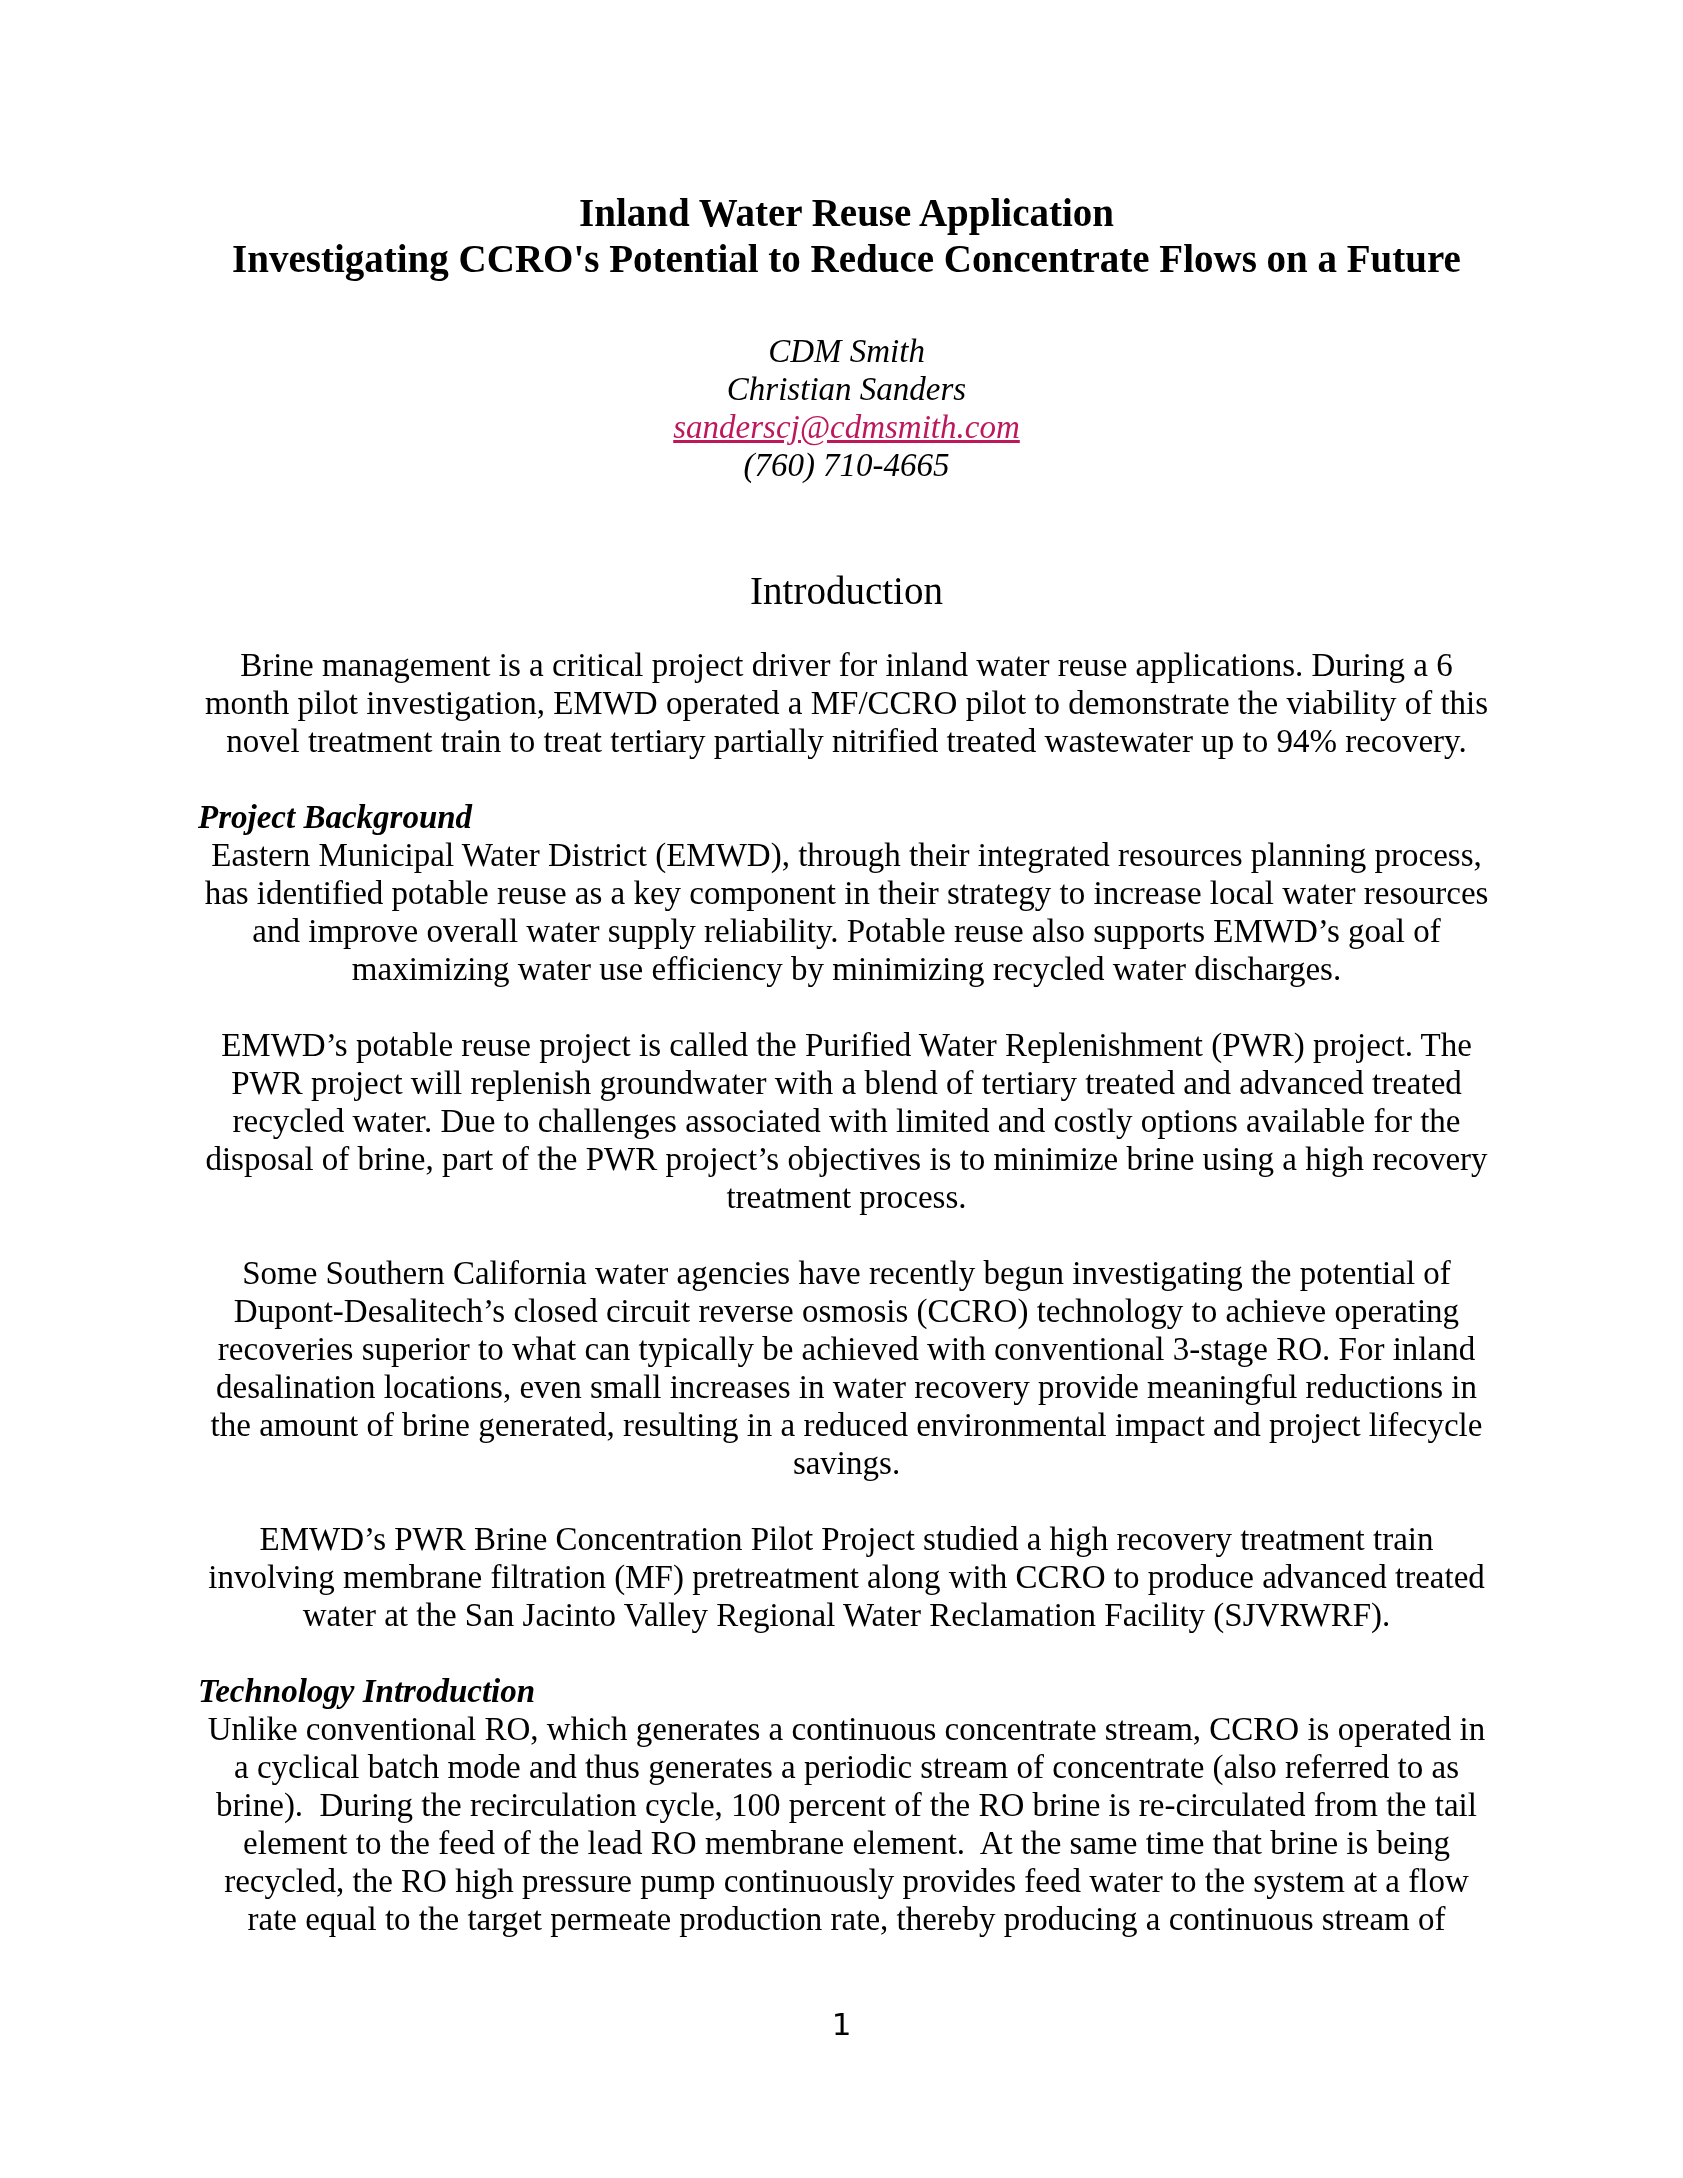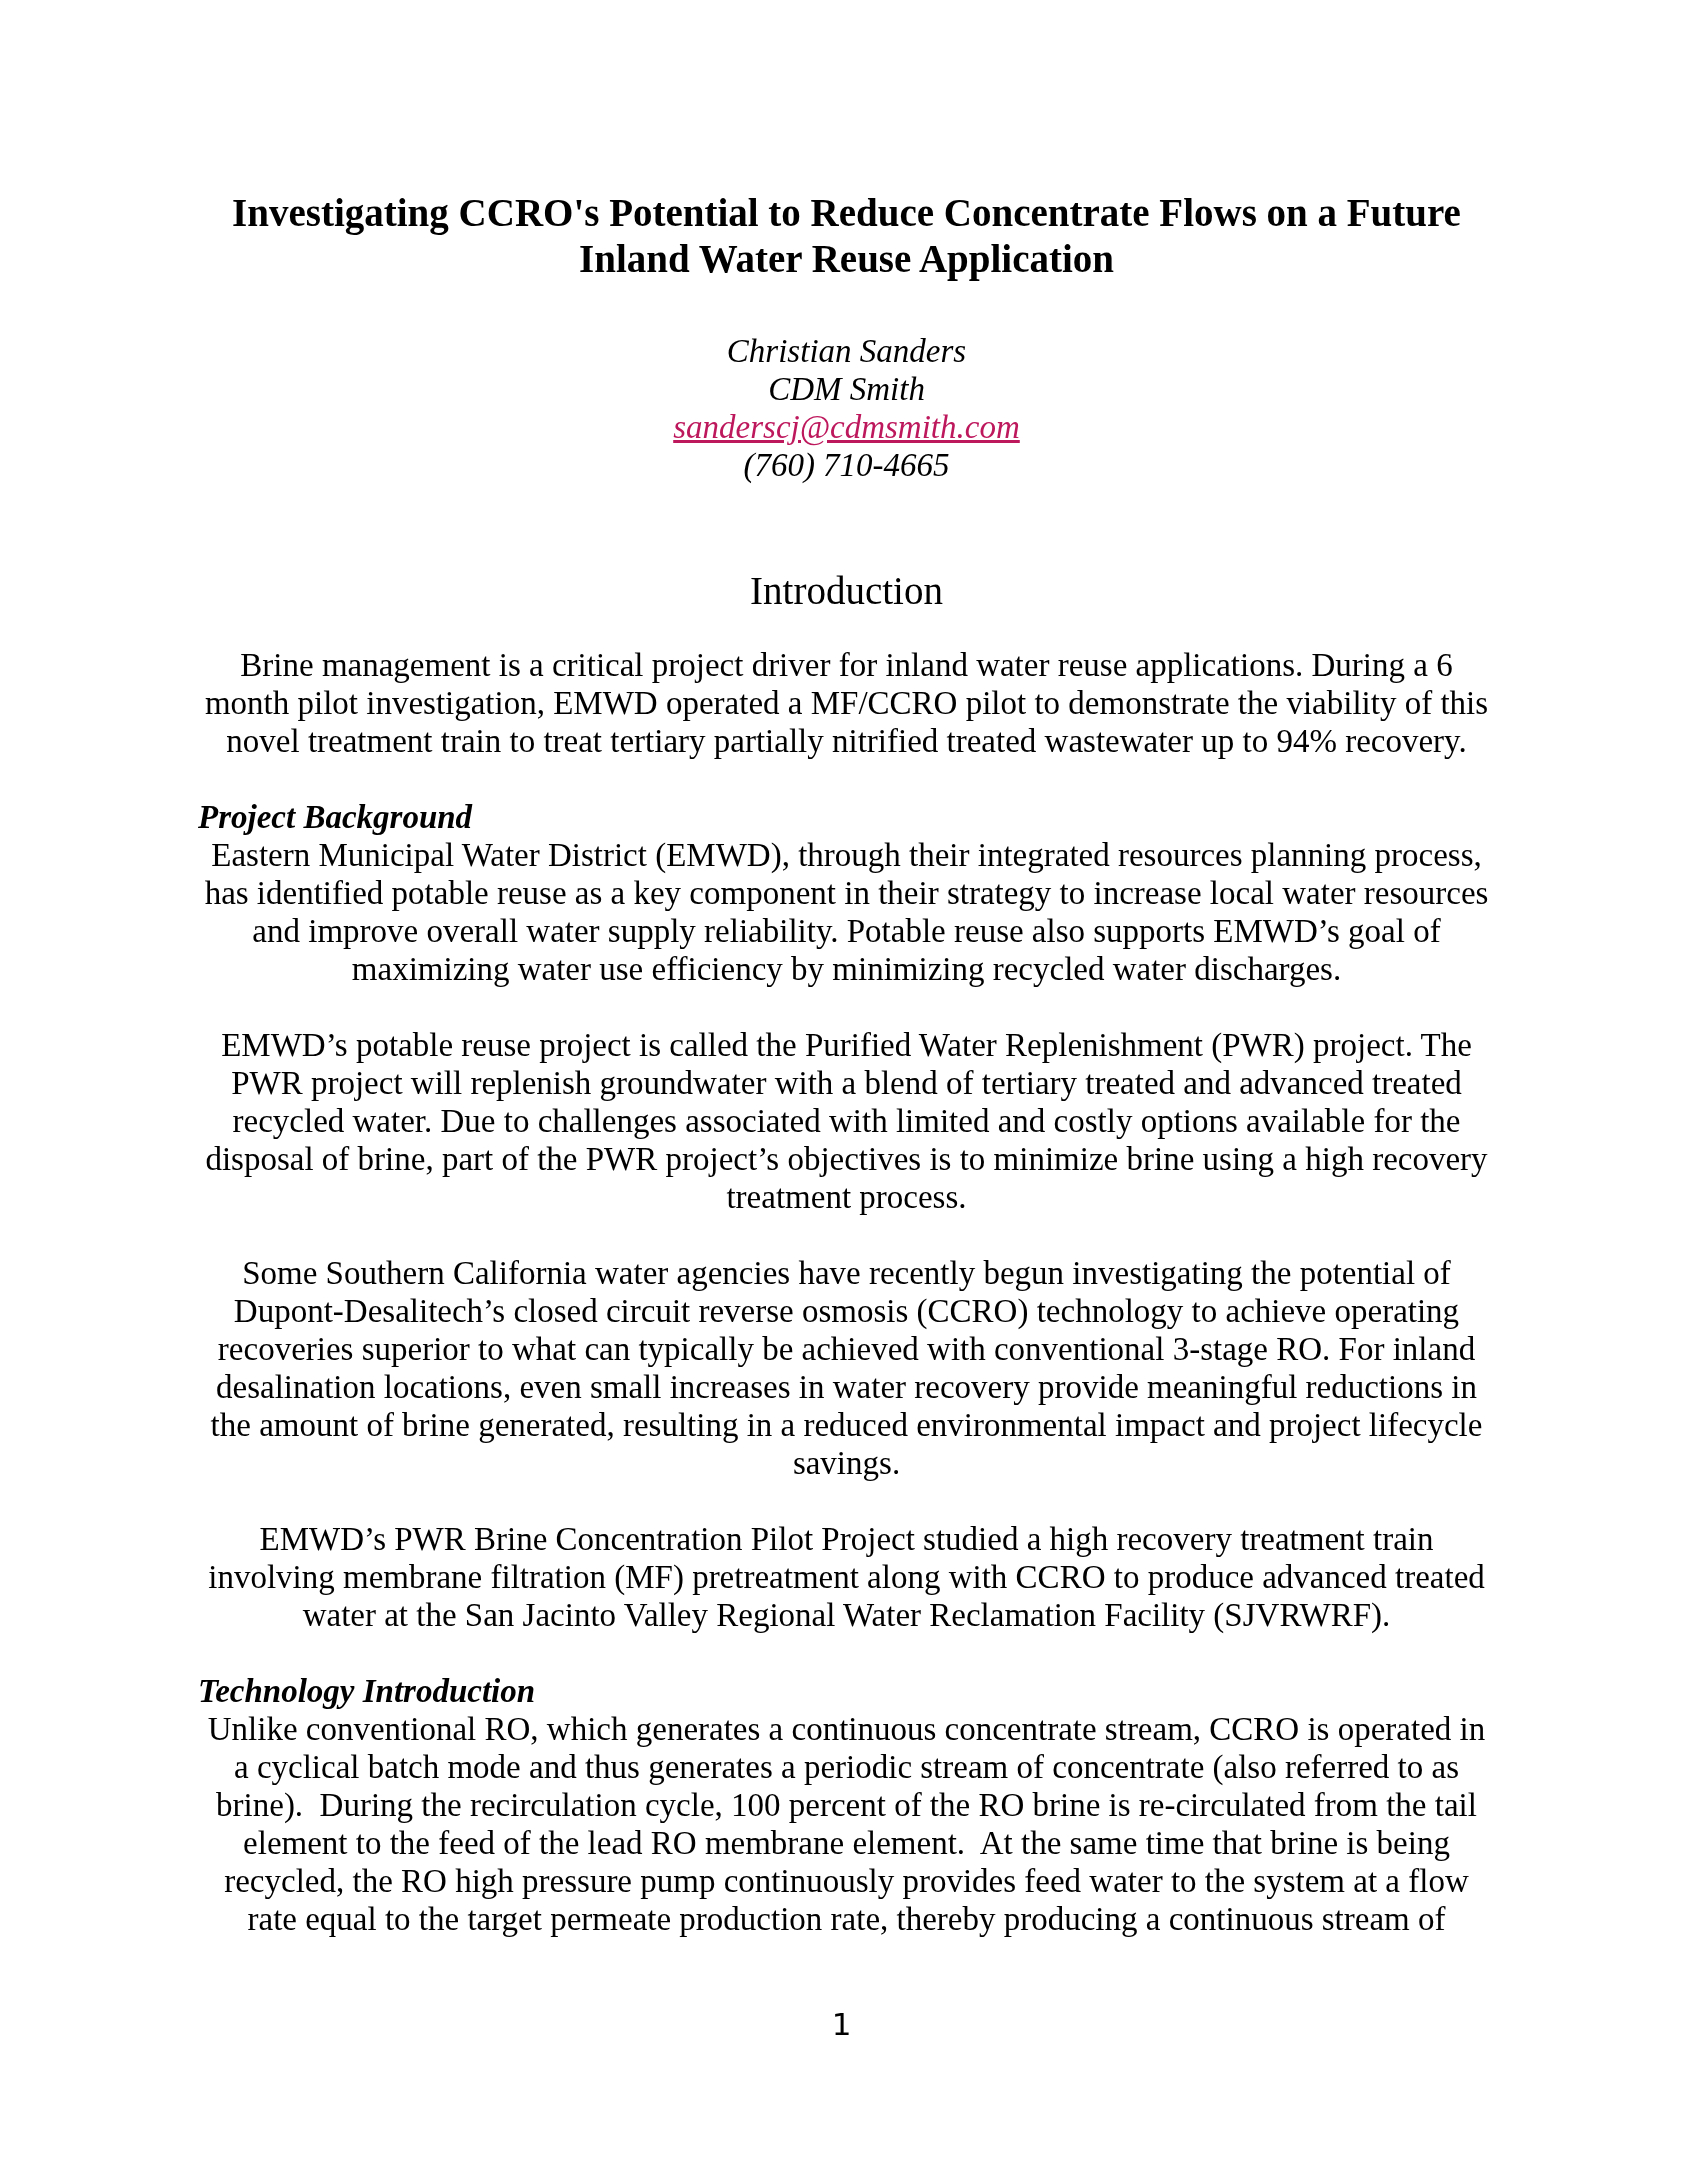--- a/index.html
+++ b/index.html
@@ -67,27 +67,27 @@
     line-height: 36px;
   }
 </style>
 </head>
 <body>
 
 <div class="page">
   <div class="content">
 
     <div class="doc-title">
+      <div>Inland Water Reuse Application</div>
       <div>Investigating CCRO's Potential to Reduce Concentrate Flows on a Future</div>
-      <div>Inland Water Reuse Application</div>
     </div>
 
     <div class="author-block">
+      <div>CDM Smith</div>
       <div>Christian Sanders</div>
-      <div>CDM Smith</div>
       <div><a>sanderscj@cdmsmith.com</a></div>
       <div>(760) 710-4665</div>
     </div>
 
     <div class="section-heading-center">Introduction</div>
 
     <p class="body-par">Brine management is a critical project driver for inland water reuse applications. During a 6 month pilot investigation, EMWD operated a MF/CCRO pilot to demonstrate the viability of this novel treatment train to treat tertiary partially nitrified treated wastewater up to 94% recovery.</p>
 
     <div class="sub-heading">Project Background</div>
 

